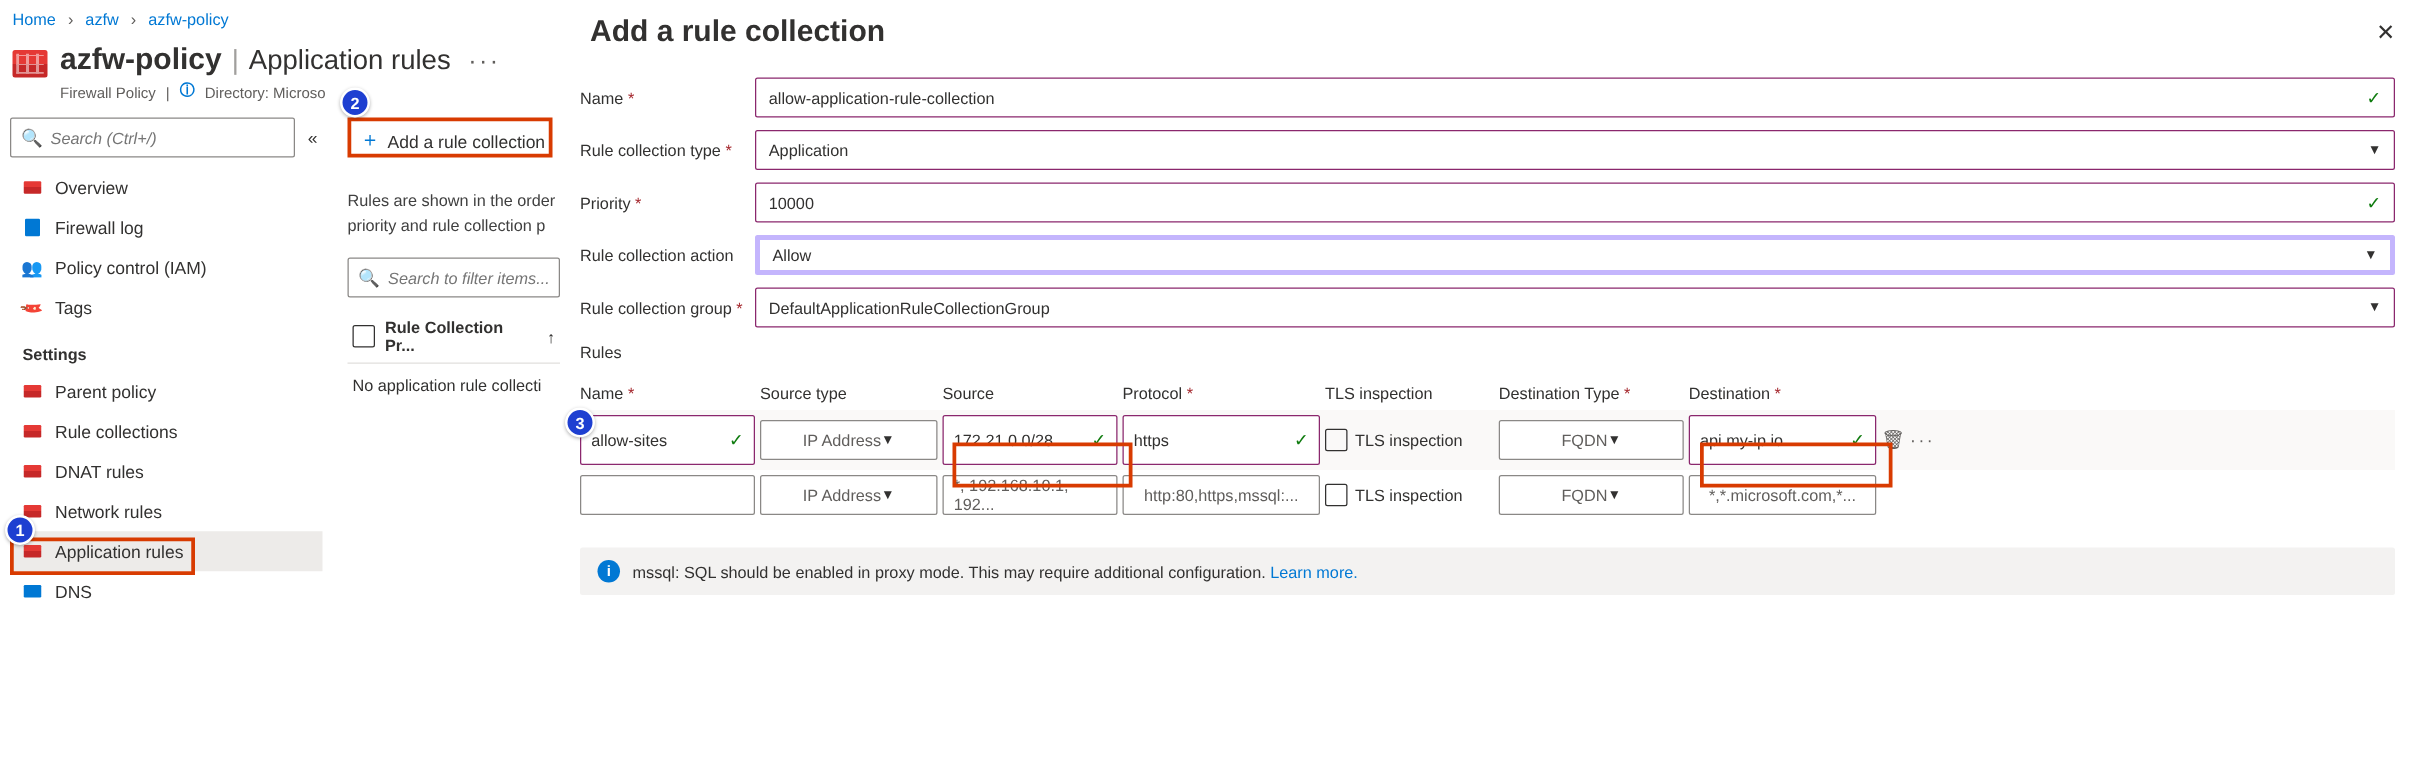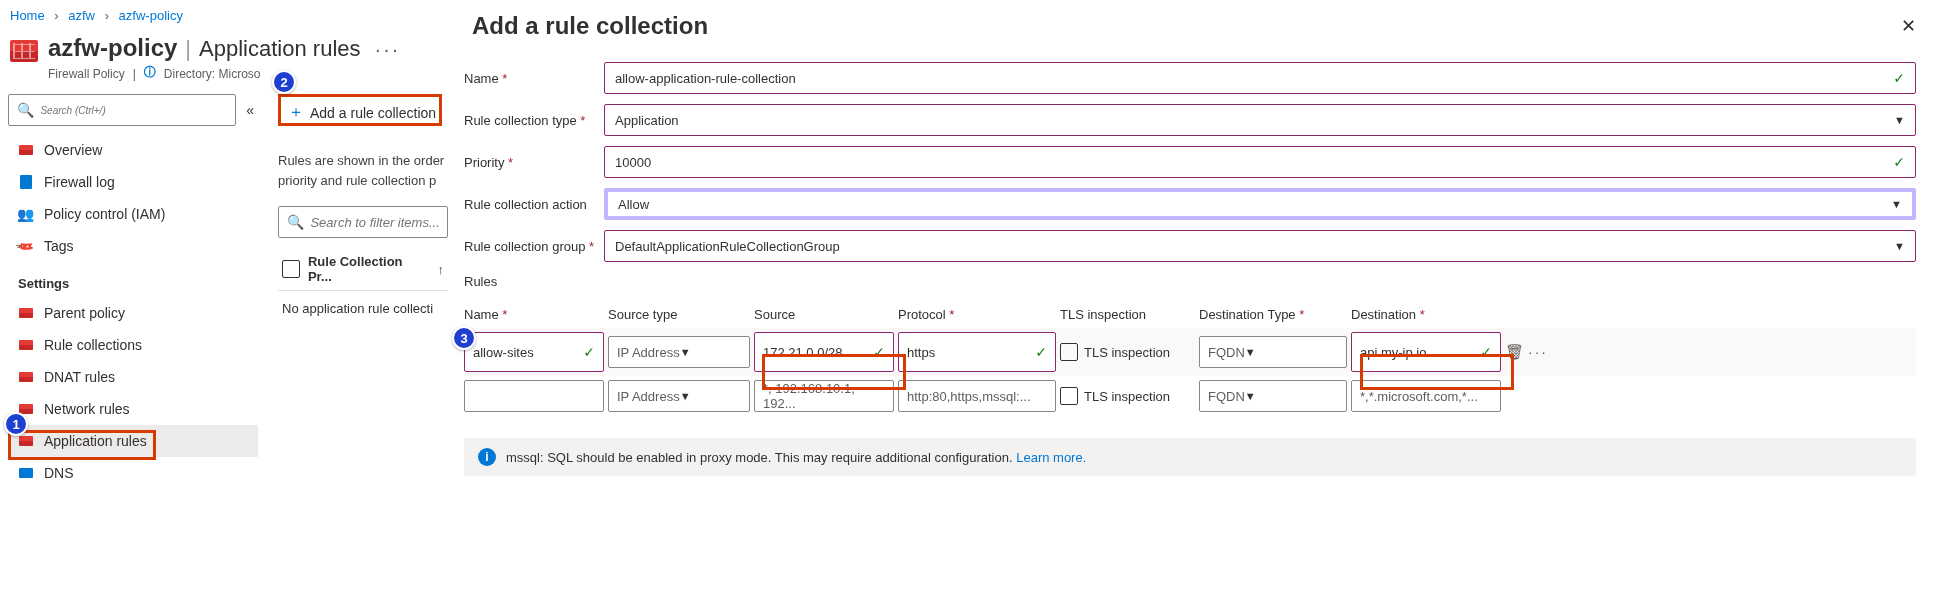--- a/index.html
+++ b/index.html
@@ -20,21 +20,21 @@
     .page-title { font-size: 24px; font-weight: 600; }
     .page-title-sep { font-size: 22px; color: #a19f9d; font-weight: 300; }
     .page-subtitle { font-size: 22px; font-weight: 300; color: #323130; }
     .more-dots { font-size: 20px; color: #605e5c; margin-left: 6px; cursor: pointer; letter-spacing: 2px; }
     .page-meta { font-size: 12px; color: #605e5c; margin-top: 2px; display: flex; align-items: flex-end; gap: 8px; }
     .page-meta .info { color: #0078d4; font-weight: bold; }
     
     .left-panel { position: absolute; top: 94px; left: 8px; width: 250px; }
     .search-row { display: flex; align-items: center; gap: 6px; }
     .search-box { flex: 1; border: 1px solid #8a8886; border-radius: 2px; height: 32px; display: flex; align-items: center; padding: 0 8px; gap: 6px; }
-    .search-box input { border: none; outline: none; flex: 1; font-size: 10px; font-style: italic; color: #605e5c; }
+    .search-box input { border: none; outline: none; flex: 1; font-size: 13px; font-style: italic; color: #605e5c; }
     .collapse-btn { border: none; background: none; cursor: pointer; font-size: 14px; color: #323130; padding: 4px; }
     
     .nav-list { margin-top: 8px; }
     .nav-item { display: flex; align-items: center; gap: 10px; padding: 8px 10px; cursor: pointer; font-size: 14px; color: #323130; }
     .nav-item.active-bg { background: #edebe9; }
     .nav-icon { width: 16px; height: 16px; flex-shrink: 0; display: inline-flex; align-items: center; justify-content: center; }
     .icon-red { background: linear-gradient(#e53935 50%, #c62828 50%); border-radius: 1px; width: 14px; height: 10px; }
     .icon-blue-doc { background: #0078d4; width: 12px; height: 14px; border-radius: 1px; }
     .icon-iam { color: #0078d4; font-size: 14px; }
     .icon-tag { color: #7c4dff; transform: rotate(-45deg); font-size: 13px; }
@@ -70,21 +70,21 @@
     .form-input-plain { flex: 1; height: 32px; border: 4px solid #c4b5fd; border-radius: 2px; padding: 0 10px; display: flex; align-items: center; justify-content: space-between; font-size: 13px; }
     .chev { color: #323130; font-size: 11px; }
     .check-green { color: #107c10; font-size: 14px; }
     
     .rules-label { font-size: 13px; margin: 12px 0 18px; }
     
     .rules-grid { display: grid; grid-template-columns: 140px 142px 140px 158px 135px 148px 150px 34px; gap: 4px; align-items: center; }
     .grid-head { font-size: 13px; color: #323130; padding-bottom: 6px; }
     .grid-row-bg { background: #faf9f8; }
     .cell-input { height: 40px; border: 1px solid #8a276d; border-radius: 2px; padding: 0 8px; display: flex; align-items: center; justify-content: space-between; font-size: 13px; background: #fff; }
-    .cell-input-plain { height: 32px; border: 1px solid #8a8886; border-radius: 2px; padding: 0 8px; display: flex; align-items: center; justify-content: flex-start; font-size: 13px; background: #fff; color: #605e5c; }
+    .cell-input-plain { height: 32px; border: 1px solid #8a8886; border-radius: 2px; padding: 0 8px; display: flex; align-items: center; justify-content: center; font-size: 13px; background: #fff; color: #605e5c; }
     .tls-cell { display: flex; align-items: center; gap: 6px; font-size: 13px; }
     .actions-cell { display: flex; align-items: center; gap: 4px; }
     .trash { color: #605e5c; cursor: pointer; font-size: 15px; }
     .row-more { color: #605e5c; cursor: pointer; letter-spacing: 2px; }
     
     .info-banner { margin-top: 22px; background: #f3f2f1; border-radius: 2px; padding: 10px 14px; display: flex; align-items: center; gap: 10px; font-size: 13px; }
     .info-icon { width: 18px; height: 18px; border-radius: 50%; background: #0078d4; color: #fff; display: flex; align-items: center; justify-content: center; font-size: 12px; font-weight: bold; flex-shrink: 0; }
     .info-banner a { color: #0078d4; text-decoration: none; }
     
     .rules-table-wrap { margin-top: 8px; }

